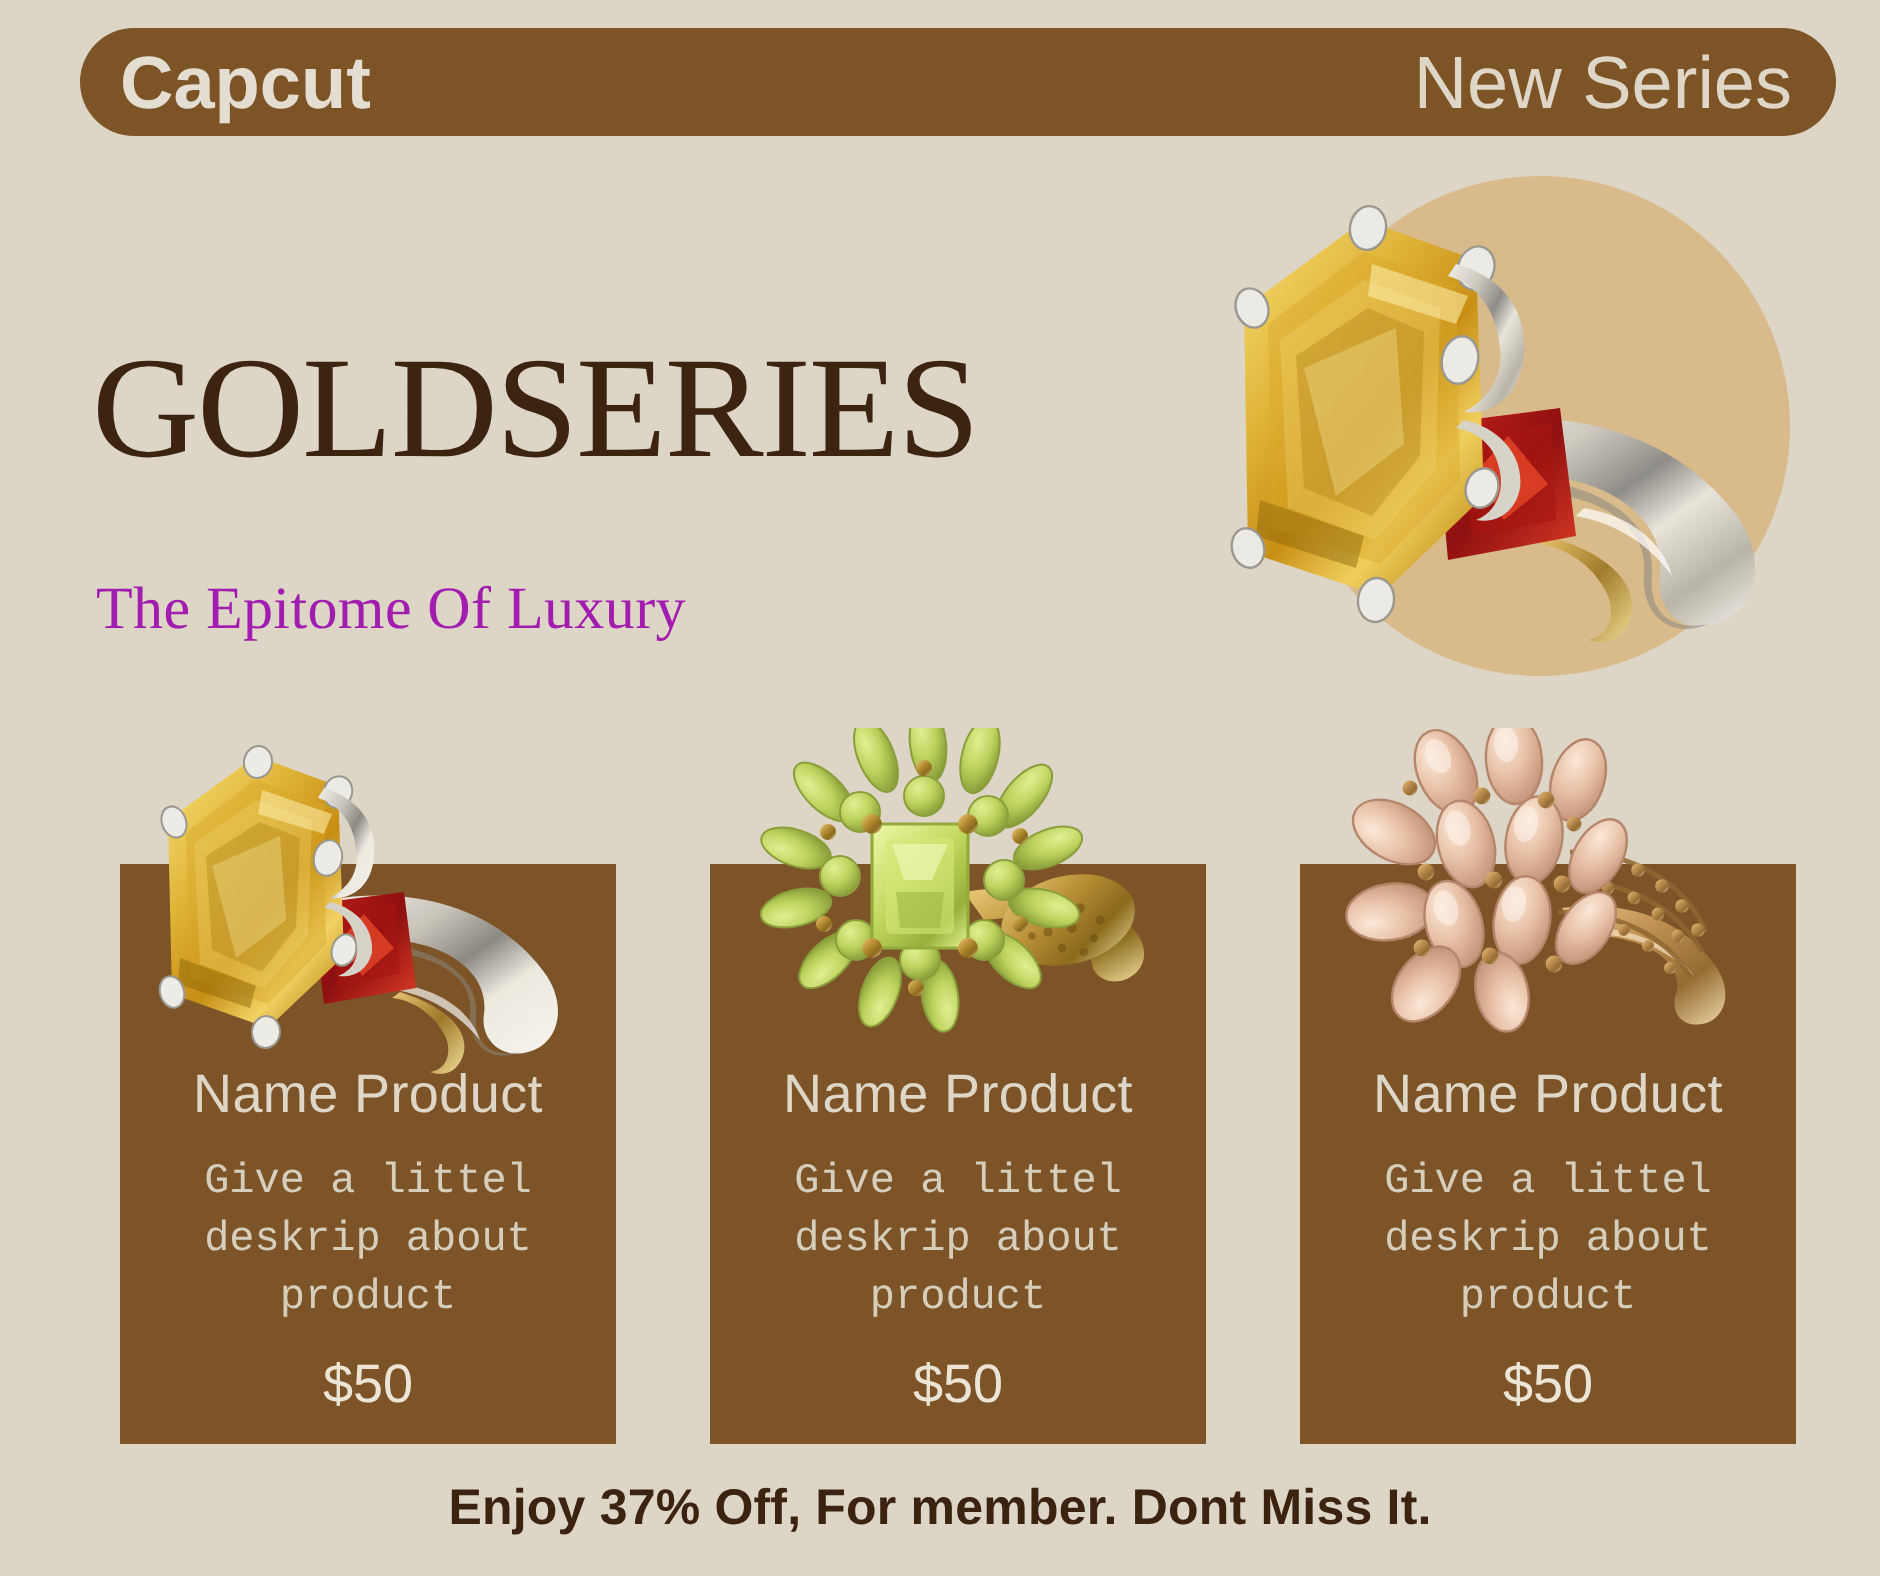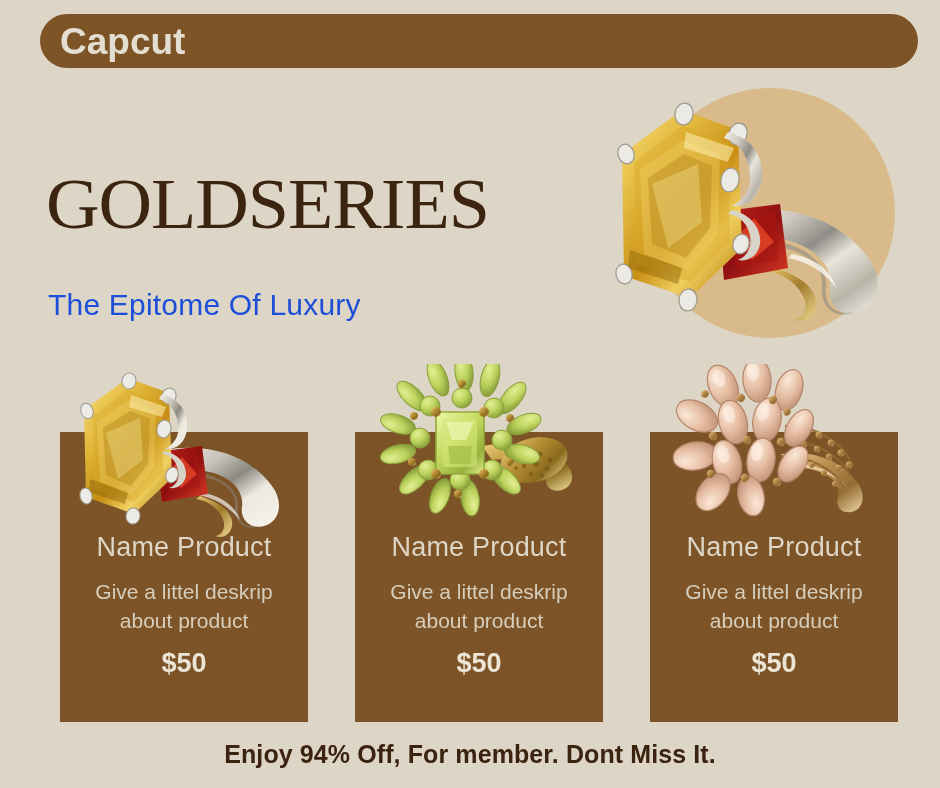--- a/index.html
+++ b/index.html
@@ -78,24 +78,25 @@
     font-weight: 400;
     white-space: nowrap;
     transform: scaleX(1.03);
     transform-origin: left center;
   }
   .hero-sub {
     position: absolute;
     left: 48px;
     top: 288px;
     font-size: 30px;
-    color: #1d4ed8;
+    color: #a21caf;
     letter-spacing: 0.2px;
     font-weight: 400;
     white-space: nowrap;
+    font-family: Liberation Serif, serif;
   }
 
   
   .hero-circle {
     position: absolute;
     left: 645px;
     top: 88px;
     width: 250px;
     height: 250px;
     border-radius: 50%;
@@ -152,26 +153,27 @@
     text-align: center;
   }
   .card-desc {
     margin-top: 17px;
     font-size: 21px;
     color: #d6cebc;
     line-height: 1.38;
     text-align: center;
     width: 200px;
     font-weight: 400;
+    font-family: Liberation Mono, monospace;
   }
   .card-price {
     margin-top: 14px;
     font-size: 27px;
     color: #ece5d6;
-    font-weight: 700;
+    font-weight: 400;
     text-align: center;
     line-height: 1;
   }
 
   
   .footer-note {
     position: absolute;
     left: 0;
     top: 740px;
     width: 940px;
@@ -182,20 +184,21 @@
     letter-spacing: 0.1px;
   }
 </style>
 </head>
 <body>
 
 <div id="poster">
 
   <div class="header-bar">
     <span class="header-brand">Capcut</span>
+    <span class="header-tag">New Series</span>
   </div>
 
   <div class="hero-title">GOLDSERIES</div>
   <div class="hero-sub">The Epitome Of Luxury</div>
 
   <div class="hero-circle"></div>
 
   <div class="hero-ring-wrap">
     <svg viewBox="0 0 316 242" width="316" height="242" xmlns="http://www.w3.org/2000/svg">
       <defs>
@@ -501,15 +504,15 @@
           </g>
         </svg>
       </div>
       <div class="card-name">Name Product</div>
       <div class="card-desc">Give a littel deskrip about product</div>
       <div class="card-price">$50</div>
     </div>
 
   </div>
 
-  <div class="footer-note">Enjoy 94% Off, For member. Dont Miss It.</div>
+  <div class="footer-note">Enjoy 37% Off, For member. Dont Miss It.</div>
 
 </div>
 
 </body></html>

